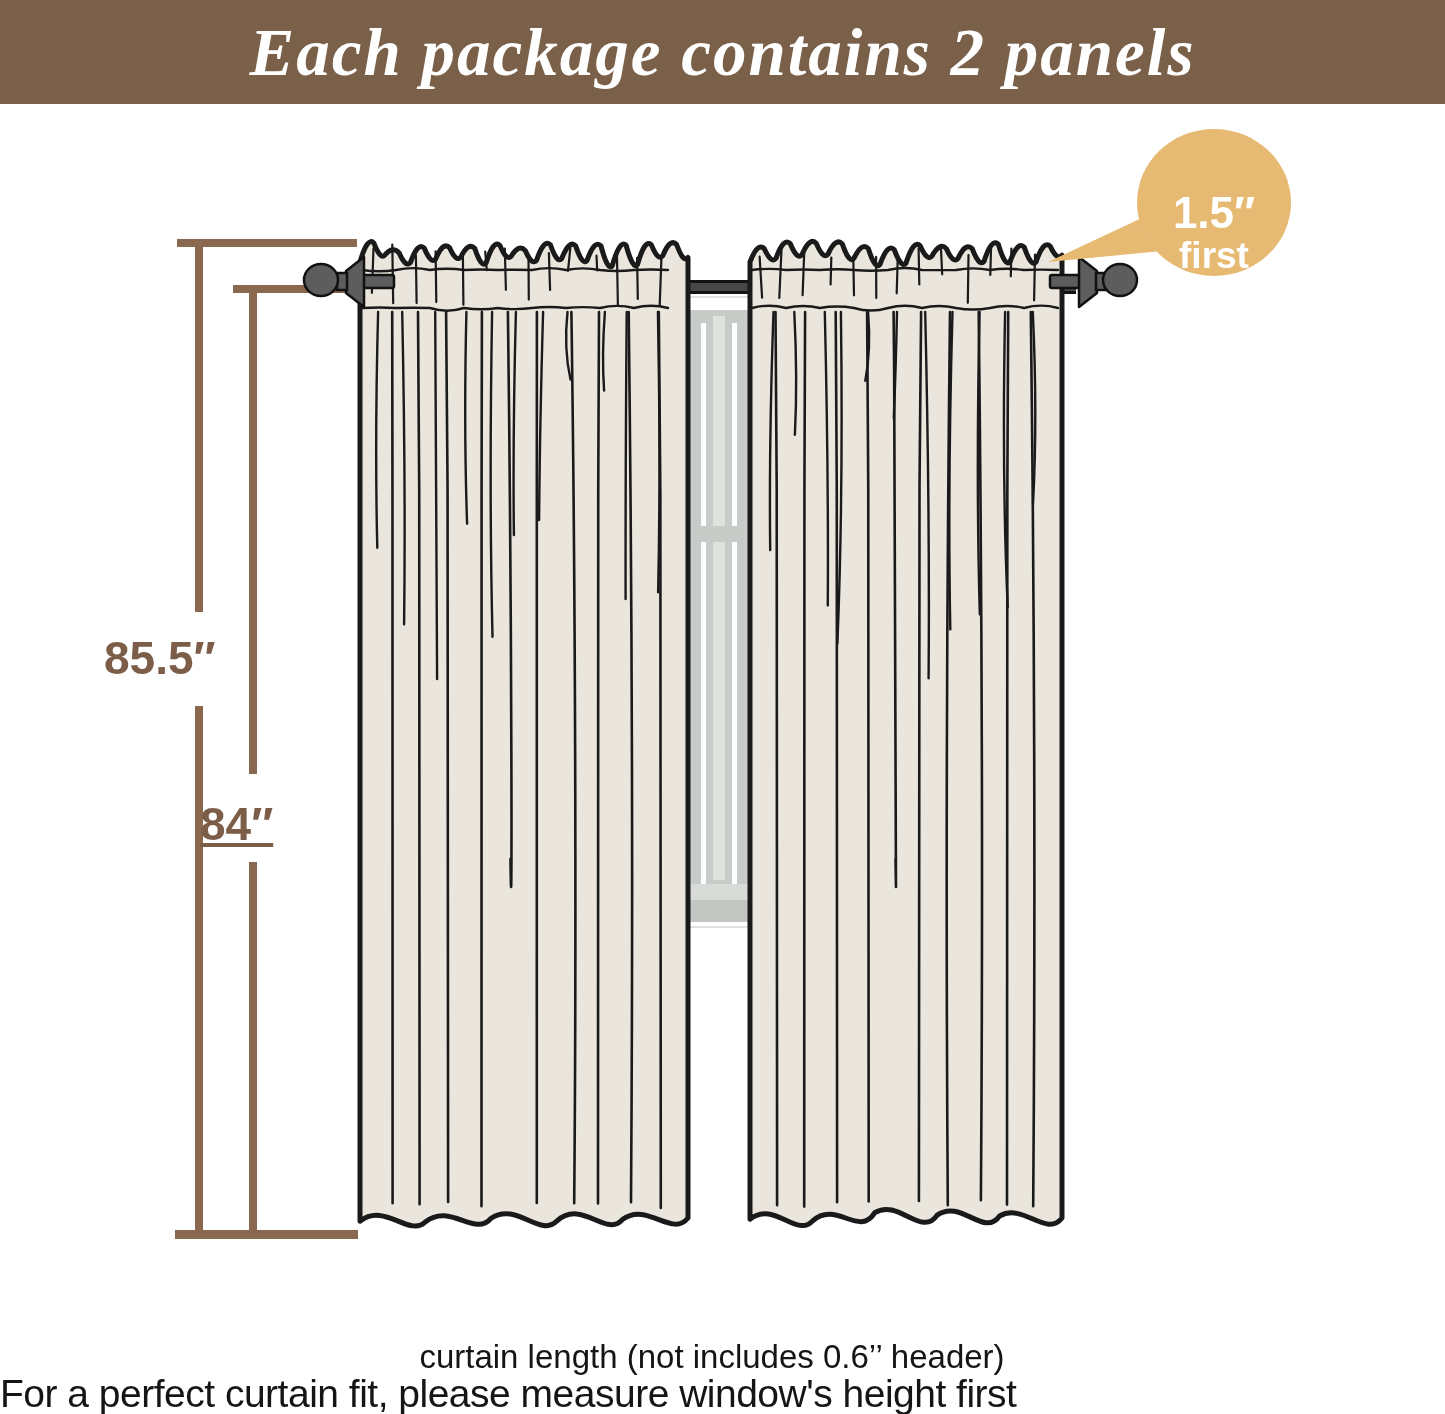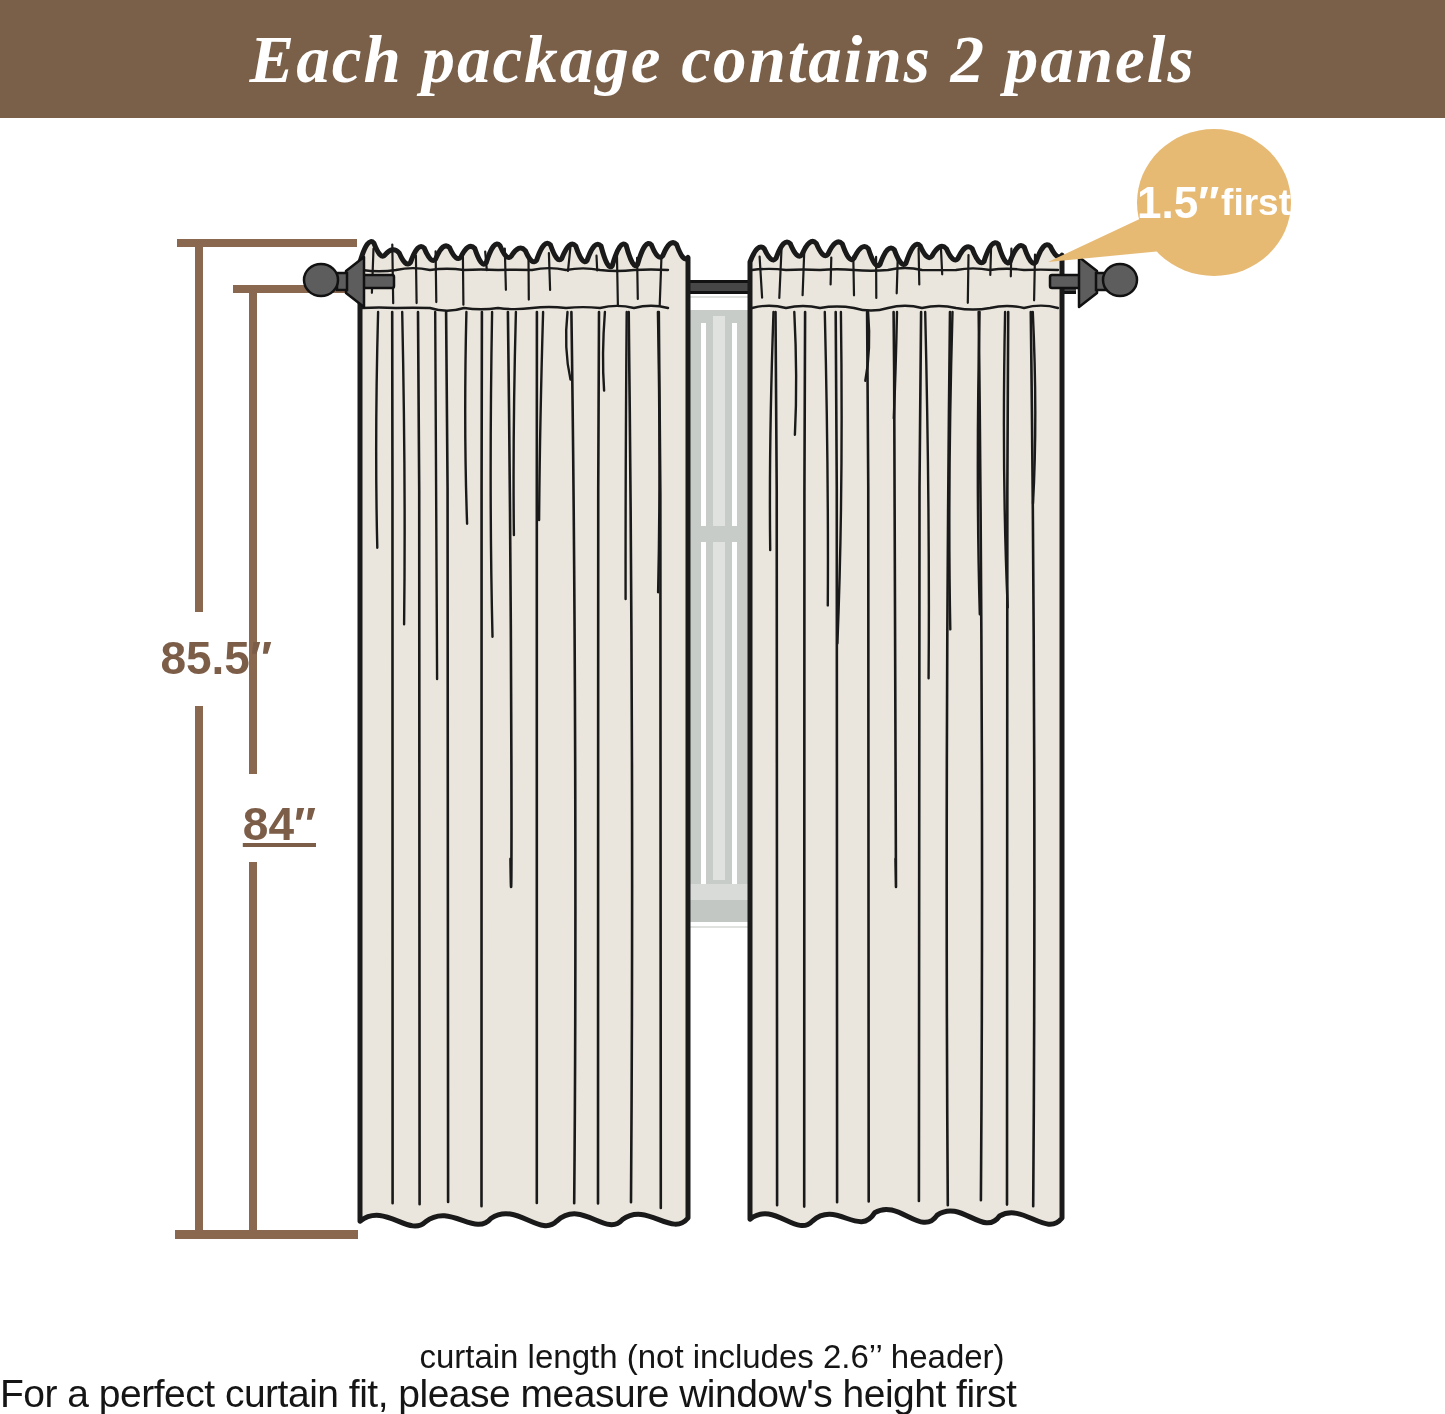--- a/index.html
+++ b/index.html
@@ -1,34 +1,34 @@
 <!DOCTYPE html>
 <html><head>
 <meta charset="utf-8">
 <style>
   html,body{margin:0;padding:0;background:#ffffff;}
   .stage{position:relative;width:1445px;height:1414px;background:#ffffff;overflow:hidden;
          font-family:"Liberation Sans",sans-serif;}
 
   
-  .banner{position:absolute;left:0;top:0;width:1445px;height:118px;background:#7a6049;
+  .banner{position:absolute;left:0;top:0;width:1445px;height:104px;background:#7a6049;
           display:flex;align-items:center;justify-content:center;}
   .banner span{font-family:"Liberation Serif",serif;font-style:italic;font-weight:700;
                font-size:67px;color:#ffffff;letter-spacing:2px;}
 
   
   .badge{position:absolute;left:1137px;top:129px;width:154px;height:147px;border-radius:50%;
-         background:#e7ba74;display:flex;align-items:center;justify-content:space-between;z-index:9;}
+         background:#e7ba74;display:flex;flex-direction:column;align-items:center;justify-content:flex-end;z-index:9;}
   .badge .v{font-size:44px;font-weight:700;color:#ffffff;line-height:46px;}
   .badge .l{font-size:37px;font-weight:700;color:#ffffff;line-height:40px;}
   .tail{position:absolute;left:1040px;top:208px;z-index:8;}
 
   
   .meas{position:absolute;background:#8a6850;}
-  .mlabel{position:absolute;font-size:46px;font-weight:700;color:#7c5d48;text-align:right;z-index:6;}
+  .mlabel{position:absolute;font-size:46px;font-weight:700;color:#7c5d48;text-align:left;z-index:6;}
 
   
   .rod{position:absolute;left:352px;top:280px;width:724px;height:14px;background:#474747;
        border-top:3px solid #121212;border-bottom:3px solid #121212;box-sizing:border-box;z-index:2;}
 
   
   .win{position:absolute;left:652px;top:296px;width:134px;height:632px;background:#ffffff;
        border:2px solid #dfe2df;box-sizing:border-box;z-index:1;}
   .win div{position:absolute;background:#c8ccc9;}
   .win .band{left:6px;top:12px;width:118px;height:13px;}
@@ -179,16 +179,16 @@
   </svg>
 
   <svg class="tail" width="140" height="62" viewBox="0 0 140 62">
     <polygon points="8,54 106,8 132,42" fill="#e7ba74"></polygon>
   </svg>
   <div class="badge">
     <div class="v">1.5″</div>
     <div class="l">first</div>
   </div>
 
-  <div class="f-sub">curtain length (not includes 2.6’’ header)</div>
+  <div class="f-sub">curtain length (not includes 0.6’’ header)</div>
   <div class="f-note">For a perfect curtain fit, please measure window's height first</div>
 
 </div>
 
 </body></html>

